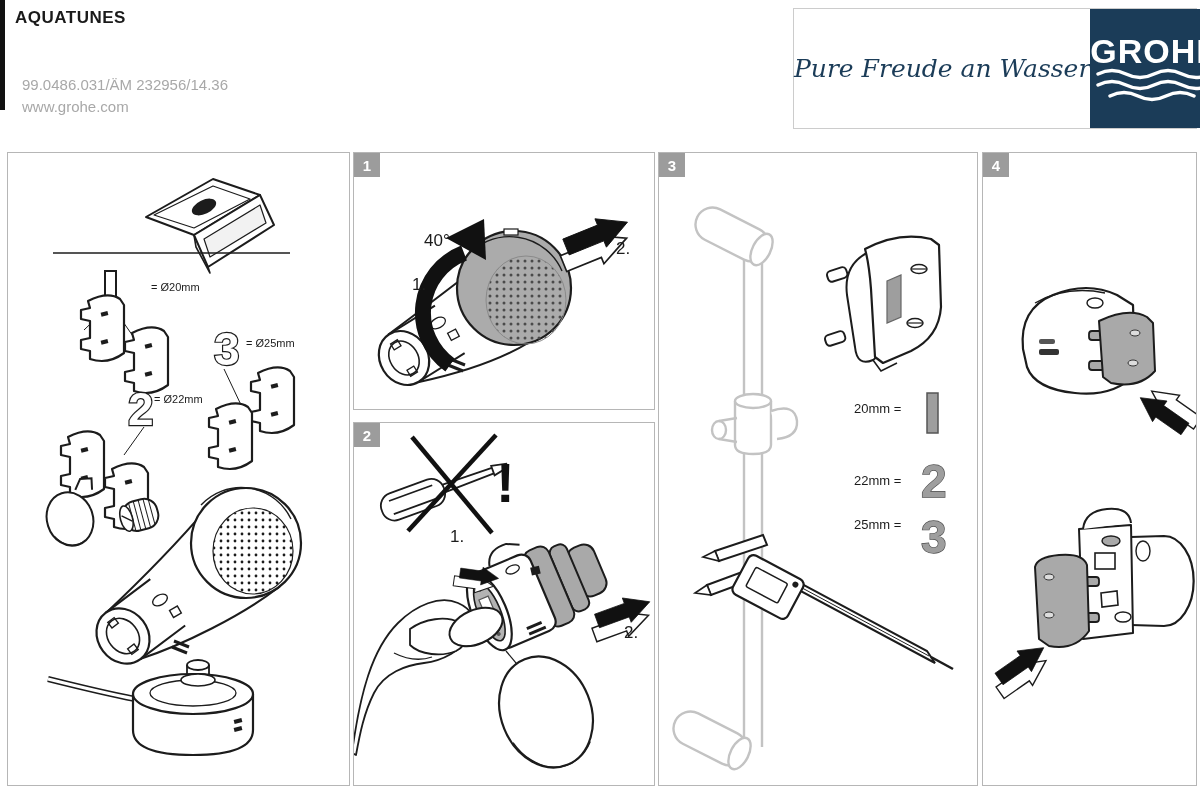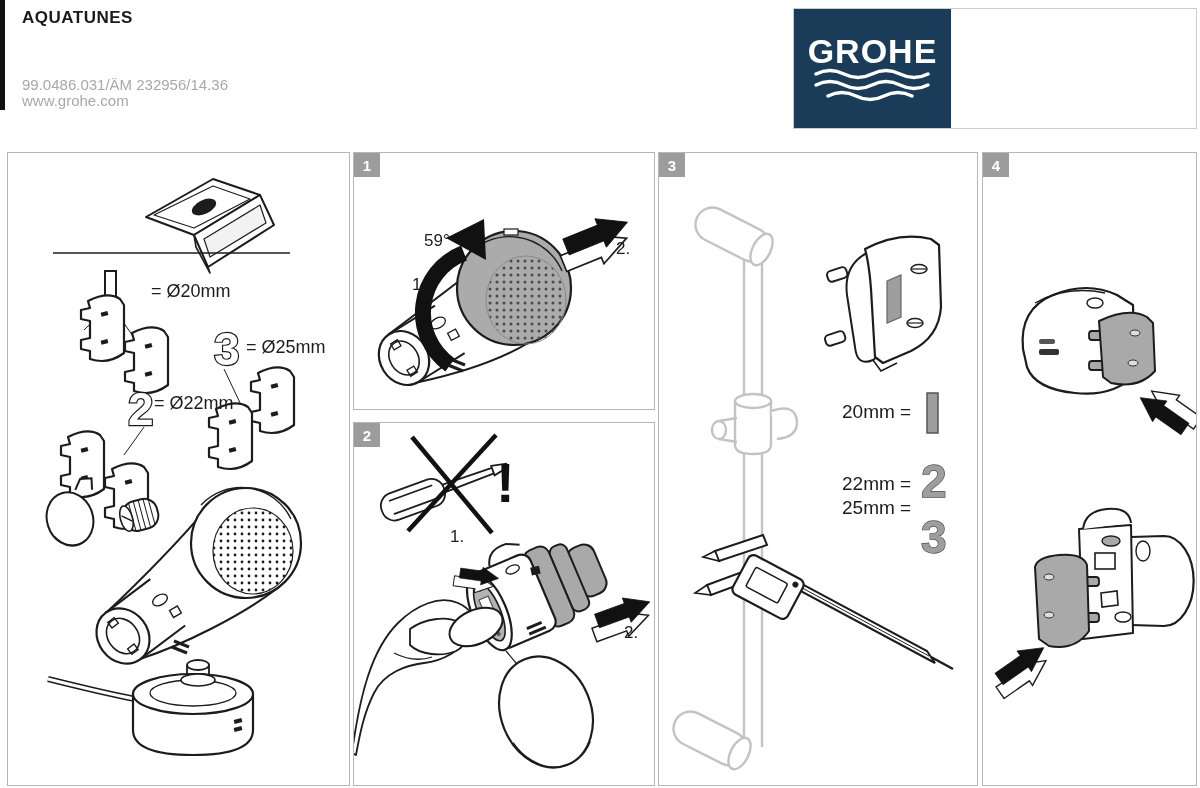--- a/index.html
+++ b/index.html
@@ -1,39 +1,39 @@
 <!DOCTYPE html>
 <html><head>
 <meta charset="utf-8">
 <style>
   html,body{margin:0;padding:0;background:#fff;}
   body{width:1200px;height:788px;position:relative;font-family:"Liberation Sans",sans-serif;color:#1c1c1c;overflow:hidden;}
   .abs{position:absolute;}
   
   #corner-bar{left:0;top:0;width:5px;height:110px;background:#111;}
-  #title{left:22px;top:8px;font-size:17px;font-weight:bold;letter-spacing:.5px;color:#1a1a1a;}
+  #title{left:15px;top:8px;font-size:17px;font-weight:bold;letter-spacing:.5px;color:#1a1a1a;}
   #docnum{left:22px;top:76px;font-size:15px;color:#a8a8a8;}
-  #website{left:22px;top:92px;font-size:15px;color:#a8a8a8;}
+  #website{left:22px;top:98px;font-size:15px;color:#a8a8a8;}
   #logo-box{left:793px;top:8px;width:404px;height:121px;border:1px solid #ccc;box-sizing:border-box;display:flex;}
   #slogan-wrap{flex:1;display:flex;align-items:center;justify-content:center;}
   #slogan{font-family:"DejaVu Serif",serif;font-style:italic;font-size:25px;color:#1b3c58;white-space:nowrap;}
   #grohe-block{width:157px;height:100%;background:#1b3c58;display:flex;flex-direction:column;align-items:center;justify-content:center;}
   #grohe-name{color:#fff;font-weight:bold;font-size:34px;letter-spacing:1px;line-height:1;}
   
   .panel{position:absolute;background:#fff;border:1px solid #b6b6b6;box-sizing:border-box;}
   #panel-parts{left:7px;top:152px;width:343px;height:634px;}
   #panel-1{left:353px;top:152px;width:302px;height:258px;}
   #panel-2{left:353px;top:422px;width:302px;height:364px;}
   #panel-3{left:658px;top:152px;width:320px;height:634px;}
   #panel-4{left:982px;top:152px;width:215px;height:634px;}
   .badge{position:absolute;left:0;top:0;width:26px;height:24px;background:#9c9c9c;color:#fff;font-size:15px;font-weight:bold;display:flex;align-items:center;justify-content:center;}
   .panel svg{position:absolute;left:0;top:0;}
-  .lbl{position:absolute;font-size:18px;color:#1c1c1c;white-space:nowrap;}
+  .lbl{position:absolute;font-size:11px;color:#1c1c1c;white-space:nowrap;}
   .step{position:absolute;font-size:17px;color:#1c1c1c;}
-  .size-lbl{position:absolute;font-size:19px;color:#1c1c1c;white-space:nowrap;}
+  .size-lbl{position:absolute;font-size:13px;color:#1c1c1c;white-space:nowrap;margin-left:12px;}
   .bang{position:absolute;font-size:56px;font-weight:bold;color:#111;line-height:1;}
 </style>
 </head>
 <body>
 
 <svg width="0" height="0" style="position:absolute">
   <defs>
     <pattern id="dotLight" width="7" height="7" patternUnits="userSpaceOnUse">
       <circle cx="3" cy="3" r="1.4" fill="#1c1c1c"></circle>
     </pattern>
@@ -51,20 +51,23 @@
     </g>
   </defs>
 </svg>
 
 <div class="abs" id="corner-bar"></div>
 <div class="abs" id="title">AQUATUNES</div>
 <div class="abs" id="docnum">99.0486.031/ÄM 232956/14.36</div>
 <div class="abs" id="website">www.grohe.com</div>
 
 <div class="abs" id="logo-box">
+  <div id="slogan-wrap">
+    <span id="slogan">Pure Freude an Wasser</span>
+  </div>
   <div id="grohe-block">
     <span id="grohe-name">GROHE</span>
     <svg width="120" height="36" viewBox="0 0 120 36">
       <g fill="none" stroke="#fff" stroke-width="3.4" stroke-linecap="round">
         <path d="M3,6 Q17,-1 31,6 T59,6 T87,6 T115,6"></path>
         <path d="M3,17 Q17,10 31,17 T59,17 T87,17 T115,17"></path>
         <path d="M15,28 Q29,21 43,28 T71,28 T99,28"></path>
       </g>
     </svg>
   </div>
@@ -178,21 +181,21 @@
     <g stroke="#1c1c1c" stroke-width="3">
       <line x1="96" y1="206" x2="111" y2="212"></line>
         <line x1="94" y1="212" x2="109" y2="218"></line>
     </g>
 
     <path d="M96,212 A64,64 0 0 1 110,100" fill="none" stroke="#111" stroke-width="16"></path>
     <polygon points="130,66 132,107 92,85" fill="#111"></polygon>
 
     <use href="#arrow3d" transform="translate(212,94) rotate(-22) scale(0.85)"></use>
   </svg>
-  <div class="step" style="left:70px;top:78px">59°</div>
+  <div class="step" style="left:70px;top:78px">40°</div>
   <div class="step" style="left:58px;top:122px">1.</div>
   <div class="step" style="left:262px;top:86px">2.</div>
 </div>
 
 <div class="panel" id="panel-2">
   <div class="badge">2</div>
   <svg width="300" height="362" viewBox="0 0 300 362">
 
     <g>
       <g transform="translate(28,88) rotate(-20)" fill="#fff" stroke="#1c1c1c" stroke-width="1.8">
@@ -303,21 +306,21 @@
       <circle cx="122" cy="430" r="5" fill="#fff" stroke="#1c1c1c" stroke-width="1.6"></circle>
       <g transform="translate(92,400) rotate(28)">
         <rect x="0" y="0" width="62" height="44" rx="6" fill="#fff" stroke="#1c1c1c" stroke-width="2.2"></rect>
         <rect x="11" y="10" width="36" height="22" rx="2" fill="#fff" stroke="#1c1c1c" stroke-width="1.5"></rect>
         <circle cx="54" cy="7" r="3" fill="#1c1c1c"></circle>
       </g>
     </g>
   </svg>
   <div class="size-lbl" style="left:183px;top:248px">20mm =</div>
   <div class="size-lbl" style="left:183px;top:320px">22mm =</div>
-  <div class="size-lbl" style="left:183px;top:344px">25mm =</div>
+  <div class="size-lbl" style="left:183px;top:364px">25mm =</div>
 </div>
 
 <div class="panel" id="panel-4">
   <div class="badge">4</div>
   <svg width="213" height="632" viewBox="0 0 213 632">
 
     <g>
       <path d="M40,196 Q36,156 70,142 Q104,128 134,142 L150,152 L152,222 Q130,244 92,240 Q52,236 44,214 Z" fill="#fff" stroke="#1c1c1c" stroke-width="2.2" stroke-linejoin="round"></path>
       <path d="M52,150 Q84,132 122,140" fill="none" stroke="#1c1c1c" stroke-width="1.4"></path>
       <ellipse cx="112" cy="150" rx="8" ry="5" fill="none" stroke="#1c1c1c" stroke-width="1.4"></ellipse>

